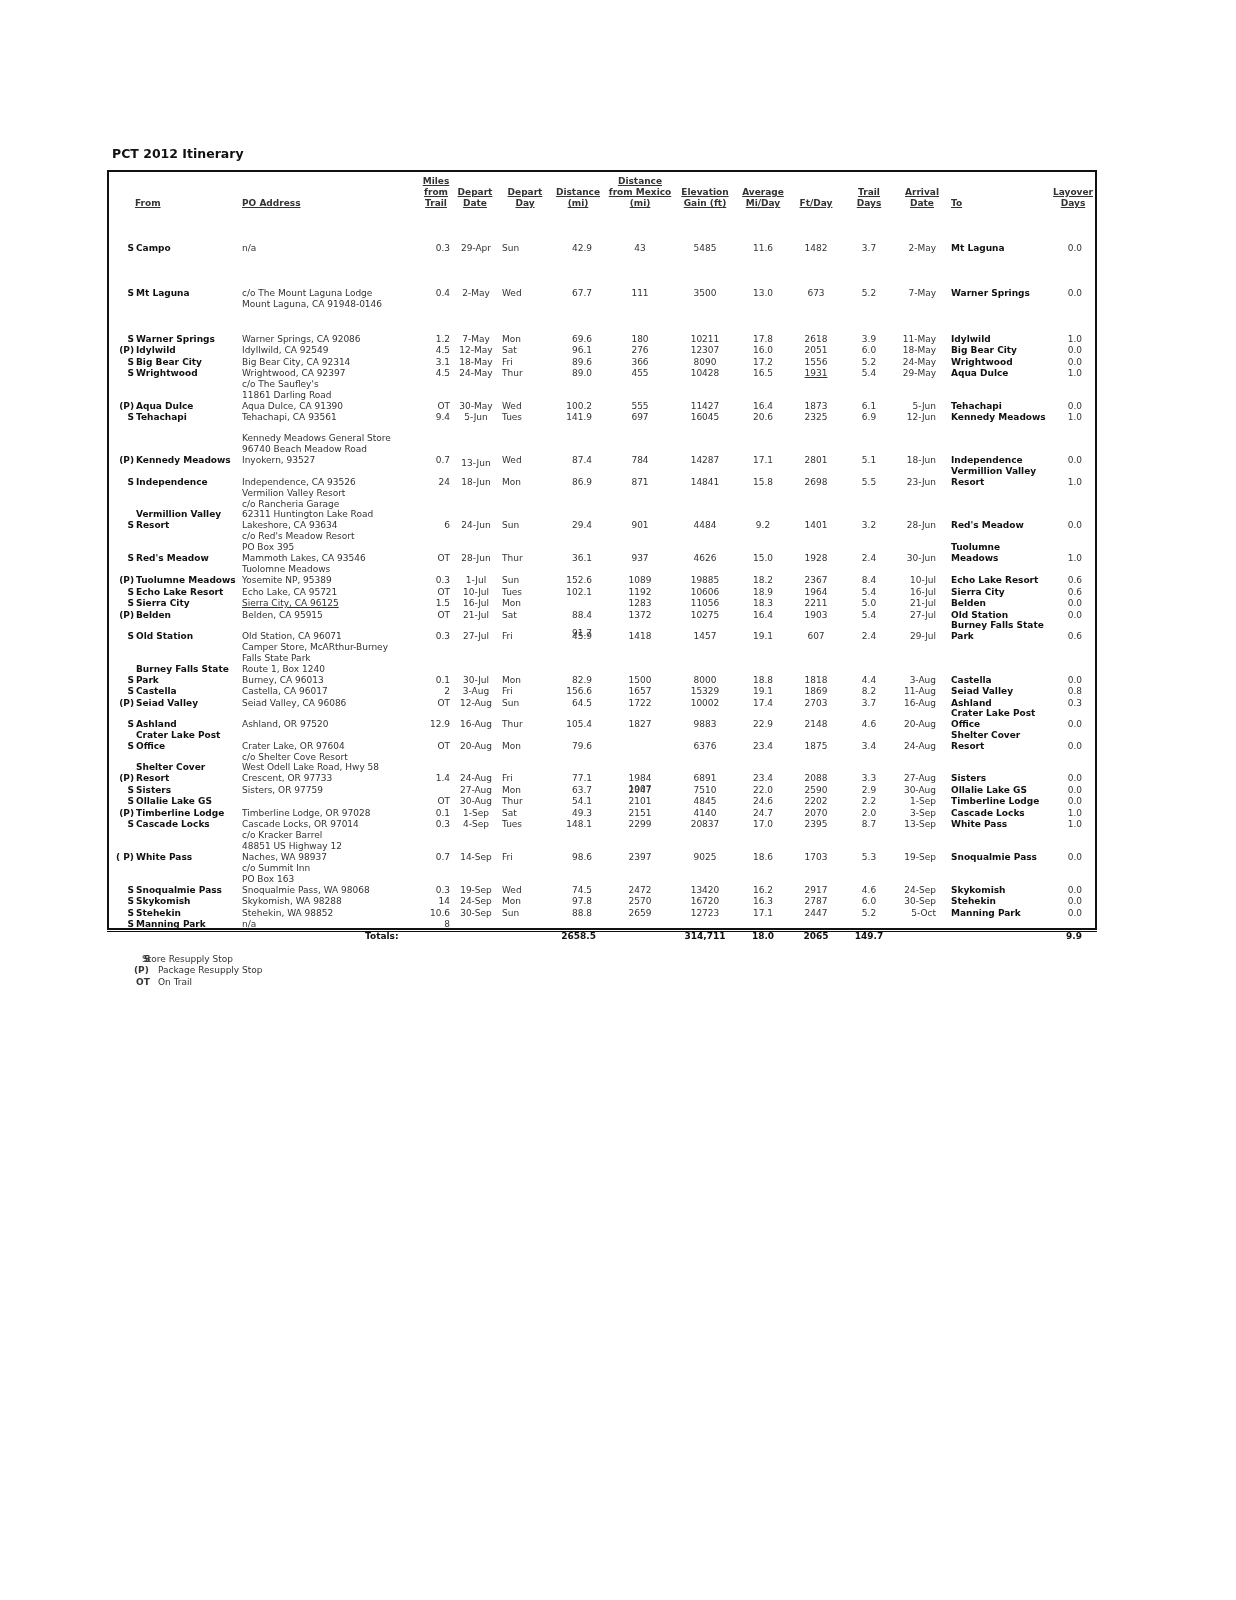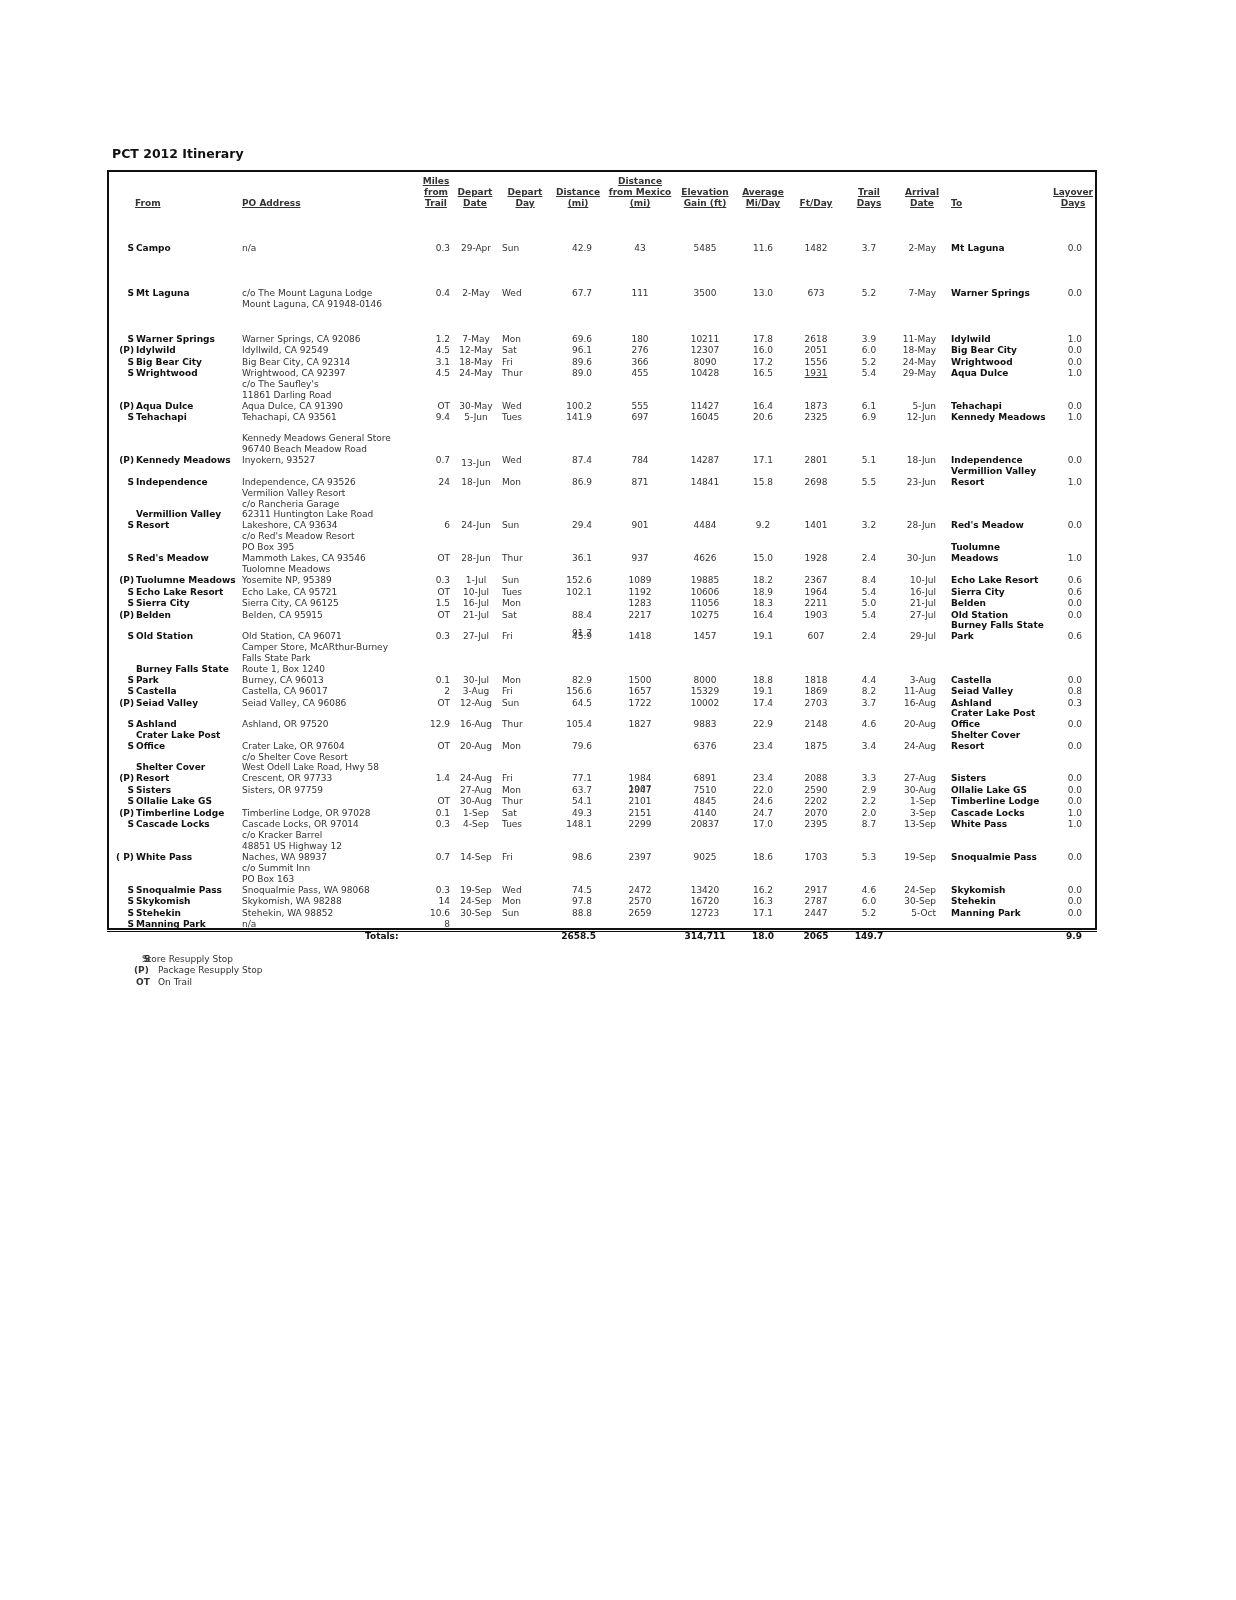--- a/index.html
+++ b/index.html
@@ -305,42 +305,42 @@
     <div class="cell cen" style="left: 676px; top: 587px; width: 58px;">10606</div>
     <div class="cell cen" style="left: 740px; top: 587px; width: 46px;">18.9</div>
     <div class="cell cen" style="left: 794px; top: 587px; width: 44px;">1964</div>
     <div class="cell cen" style="left: 850px; top: 587px; width: 38px;">5.4</div>
     <div class="cell r" style="left: 894px; top: 587px; width: 42px;">16-Jul</div>
     <div class="cell b" style="left: 951px; top: 587px;">Sierra City</div>
     <div class="cell r" style="left: 1046px; top: 587px; width: 36px;">0.6</div>
     <div></div>
     <div class="cell b r" style="left: 108px; top: 598px; width: 26px;">S</div>
     <div class="cell b" style="left: 136px; top: 598px;">Sierra City</div>
-    <div class="cell " style="left: 242px; top: 598px;">Sierra City, CA 96125</div>
+    <div class="cell " style="left: 242px; top: 598px; text-decoration: underline;">Sierra City, CA 96125</div>
     <div class="cell r" style="left: 418px; top: 598px; width: 32px;">1.5</div>
     <div class="cell cen" style="left: 456px; top: 598px; width: 40px;">16-Jul</div>
     <div class="cell " style="left: 502px; top: 598px;">Mon</div>
     <div class="cell r" style="left: 550px; top: 628px; width: 42px; text-align: right;">91.7</div>
     <div class="cell cen" style="left: 614px; top: 598px; width: 52px;">1283</div>
     <div class="cell cen" style="left: 676px; top: 598px; width: 58px;">11056</div>
     <div class="cell cen" style="left: 740px; top: 598px; width: 46px;">18.3</div>
     <div class="cell cen" style="left: 794px; top: 598px; width: 44px;">2211</div>
     <div class="cell cen" style="left: 850px; top: 598px; width: 38px;">5.0</div>
     <div class="cell r" style="left: 894px; top: 598px; width: 42px;">21-Jul</div>
     <div class="cell b" style="left: 951px; top: 598px;">Belden</div>
     <div class="cell r" style="left: 1046px; top: 598px; width: 36px;">0.0</div>
     <div></div>
     <div class="cell b r" style="left: 108px; top: 610px; width: 26px;">(P)</div>
     <div class="cell b" style="left: 136px; top: 610px;">Belden</div>
     <div class="cell " style="left: 242px; top: 610px;">Belden, CA 95915</div>
     <div class="cell r" style="left: 418px; top: 610px; width: 32px;">OT</div>
     <div class="cell cen" style="left: 456px; top: 610px; width: 40px;">21-Jul</div>
     <div class="cell " style="left: 502px; top: 610px;">Sat</div>
     <div class="cell r" style="left: 550px; top: 610px; width: 42px;">88.4</div>
-    <div class="cell cen" style="left: 614px; top: 610px; width: 52px;">2217</div>
+    <div class="cell cen" style="left: 614px; top: 610px; width: 52px;">1372</div>
     <div class="cell cen" style="left: 676px; top: 610px; width: 58px;">10275</div>
     <div class="cell cen" style="left: 740px; top: 610px; width: 46px;">16.4</div>
     <div class="cell cen" style="left: 794px; top: 610px; width: 44px;">1903</div>
     <div class="cell cen" style="left: 850px; top: 610px; width: 38px;">5.4</div>
     <div class="cell r" style="left: 894px; top: 610px; width: 42px;">27-Jul</div>
     <div class="cell b" style="left: 951px; top: 610px;">Old Station</div>
     <div class="cell r" style="left: 1046px; top: 610px; width: 36px;">0.0</div>
     <div></div>
     <div class="cell b r" style="left: 108px; top: 631px; width: 26px;">S</div>
     <div class="cell b" style="left: 136px; top: 631px;">Old Station</div>

